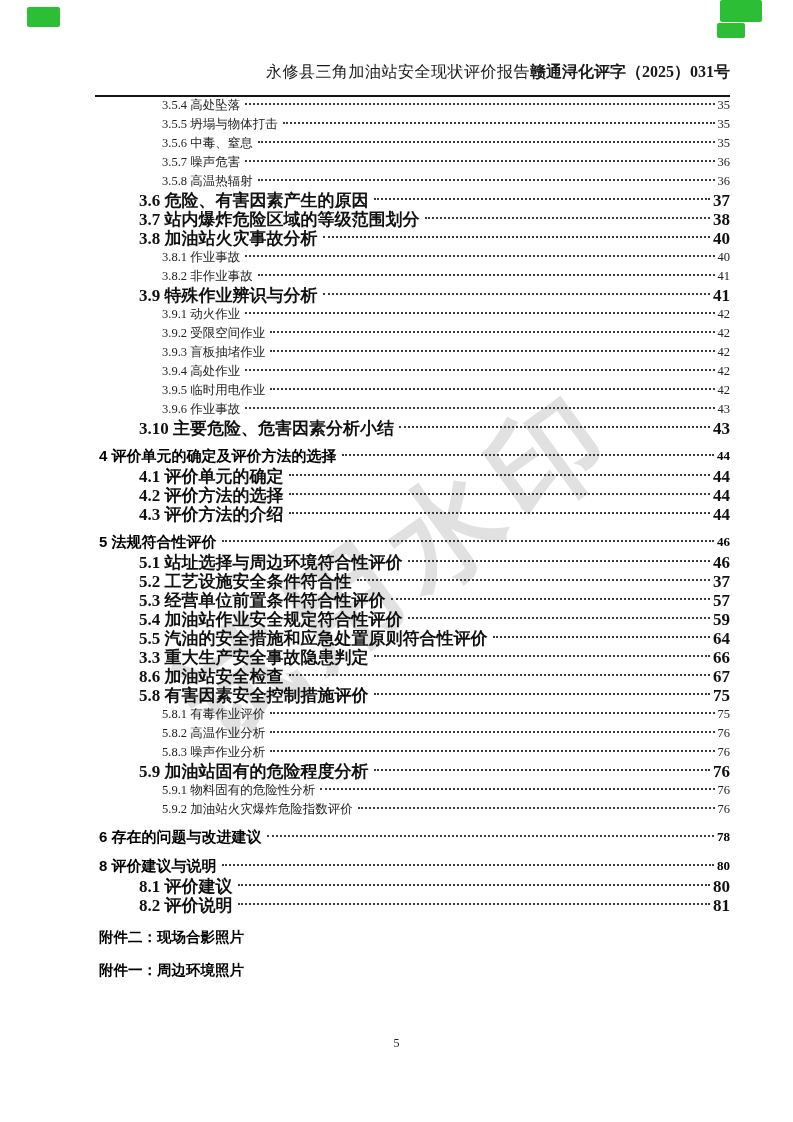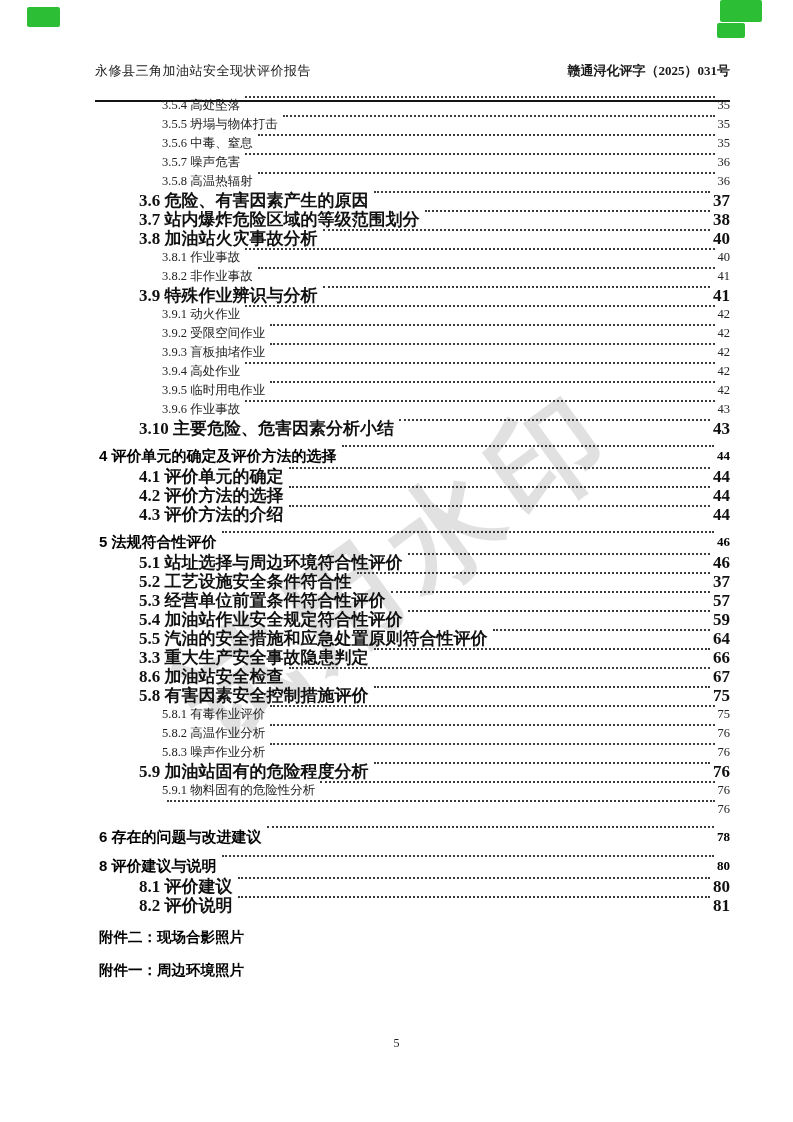--- a/index.html
+++ b/index.html
@@ -7,43 +7,43 @@
     position:relative;
     width:793px;height:1122px;
     background:#ffffff;
     overflow:hidden;
     font-family:"Liberation Serif", serif;
     color:#1a1a1a;
   }
   
   .header{
     position:absolute;left:95px;top:62px;width:635px;
-    display:flex;justify-content:space-between;align-items:flex-end;
+    display:flex;justify-content:flex-end;align-items:flex-end;
     border-bottom:2px solid #151515;
-    padding-bottom:20px;
-    font-size:13px;
+    padding-bottom:12px;
+    font-size:16px;
   }
   .header .left{font-weight:normal;letter-spacing:0.5px;}
   .header .right{font-weight:bold;}
   
   .watermark{
     position:absolute;left:120px;top:490px;width:560px;
     text-align:center;
     transform:rotate(-36deg);
     font-size:112px;font-weight:bold;
     letter-spacing:14px;
     color:rgba(175,175,175,0.38);
     font-family:"Liberation Sans", sans-serif;
     z-index:1;
     pointer-events:none;
     white-space:nowrap;
   }
   
   .toc{position:absolute;left:99px;top:96px;width:631px;z-index:2;}
-  .row{display:flex;align-items:flex-start;line-height:19px;font-size:12.5px;}
+  .row{display:flex;align-items:center;line-height:19px;font-size:12.5px;}
   .row .label{white-space:nowrap;}
   .row .dots{
     flex:1;min-width:12px;
     border-bottom:2px dotted #3c3c3c;
     margin:0 3px 3px 5px;
   }
   .row .page-num{font-weight:bold;}
   .l1{
     line-height:22px;margin-top:7px;
     font-family:"Liberation Sans", sans-serif;
@@ -265,20 +265,21 @@
         <span class="label">5.9 加油站固有的危险程度分析</span>
         <div class="dots"></div>
         <span class="page-num">76</span>
       </div>
       <div class="row l3">
         <span class="label">5.9.1 物料固有的危险性分析</span>
         <div class="dots"></div>
         <span class="page-num">76</span>
       </div>
       <div class="row l3">
+        <span class="label">5.9.2 加油站火灾爆炸危险指数评价</span>
         <div class="dots"></div>
         <span class="page-num">76</span>
       </div>
       <div class="row l1">
         <span class="label">6 存在的问题与改进建议</span>
         <div class="dots"></div>
         <span class="page-num">78</span>
       </div>
       <div class="row l1">
         <span class="label">8 评价建议与说明</span>

